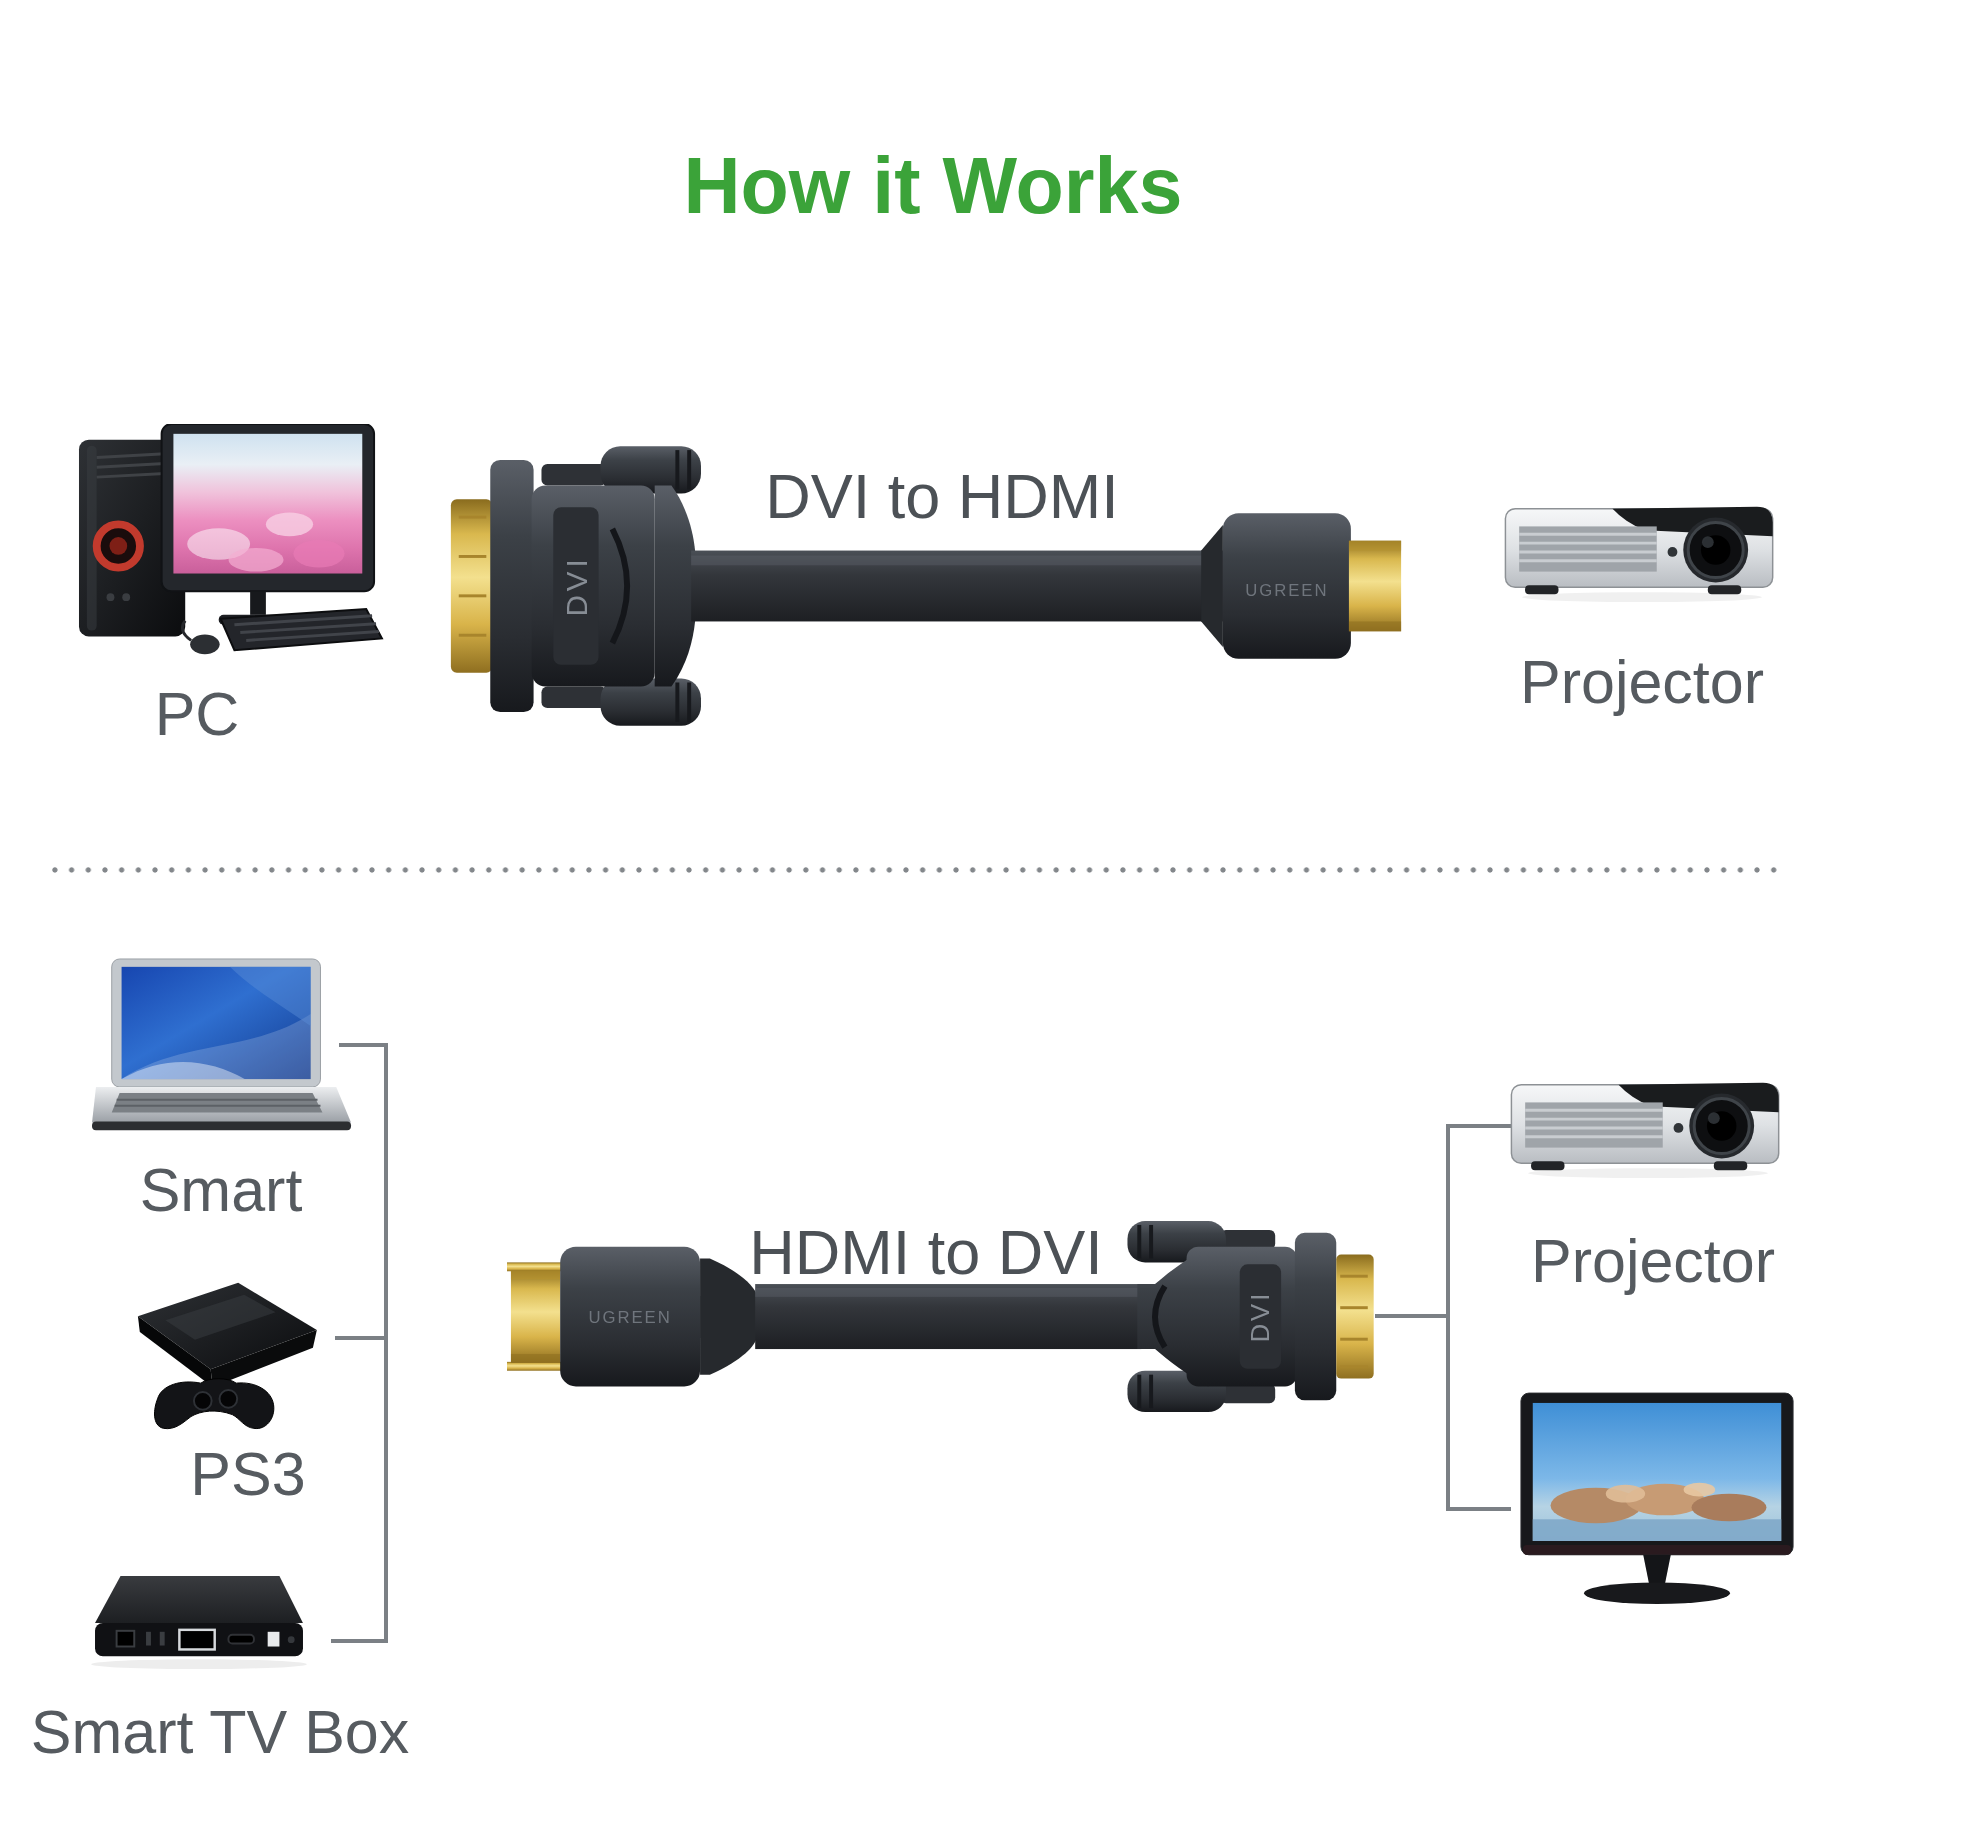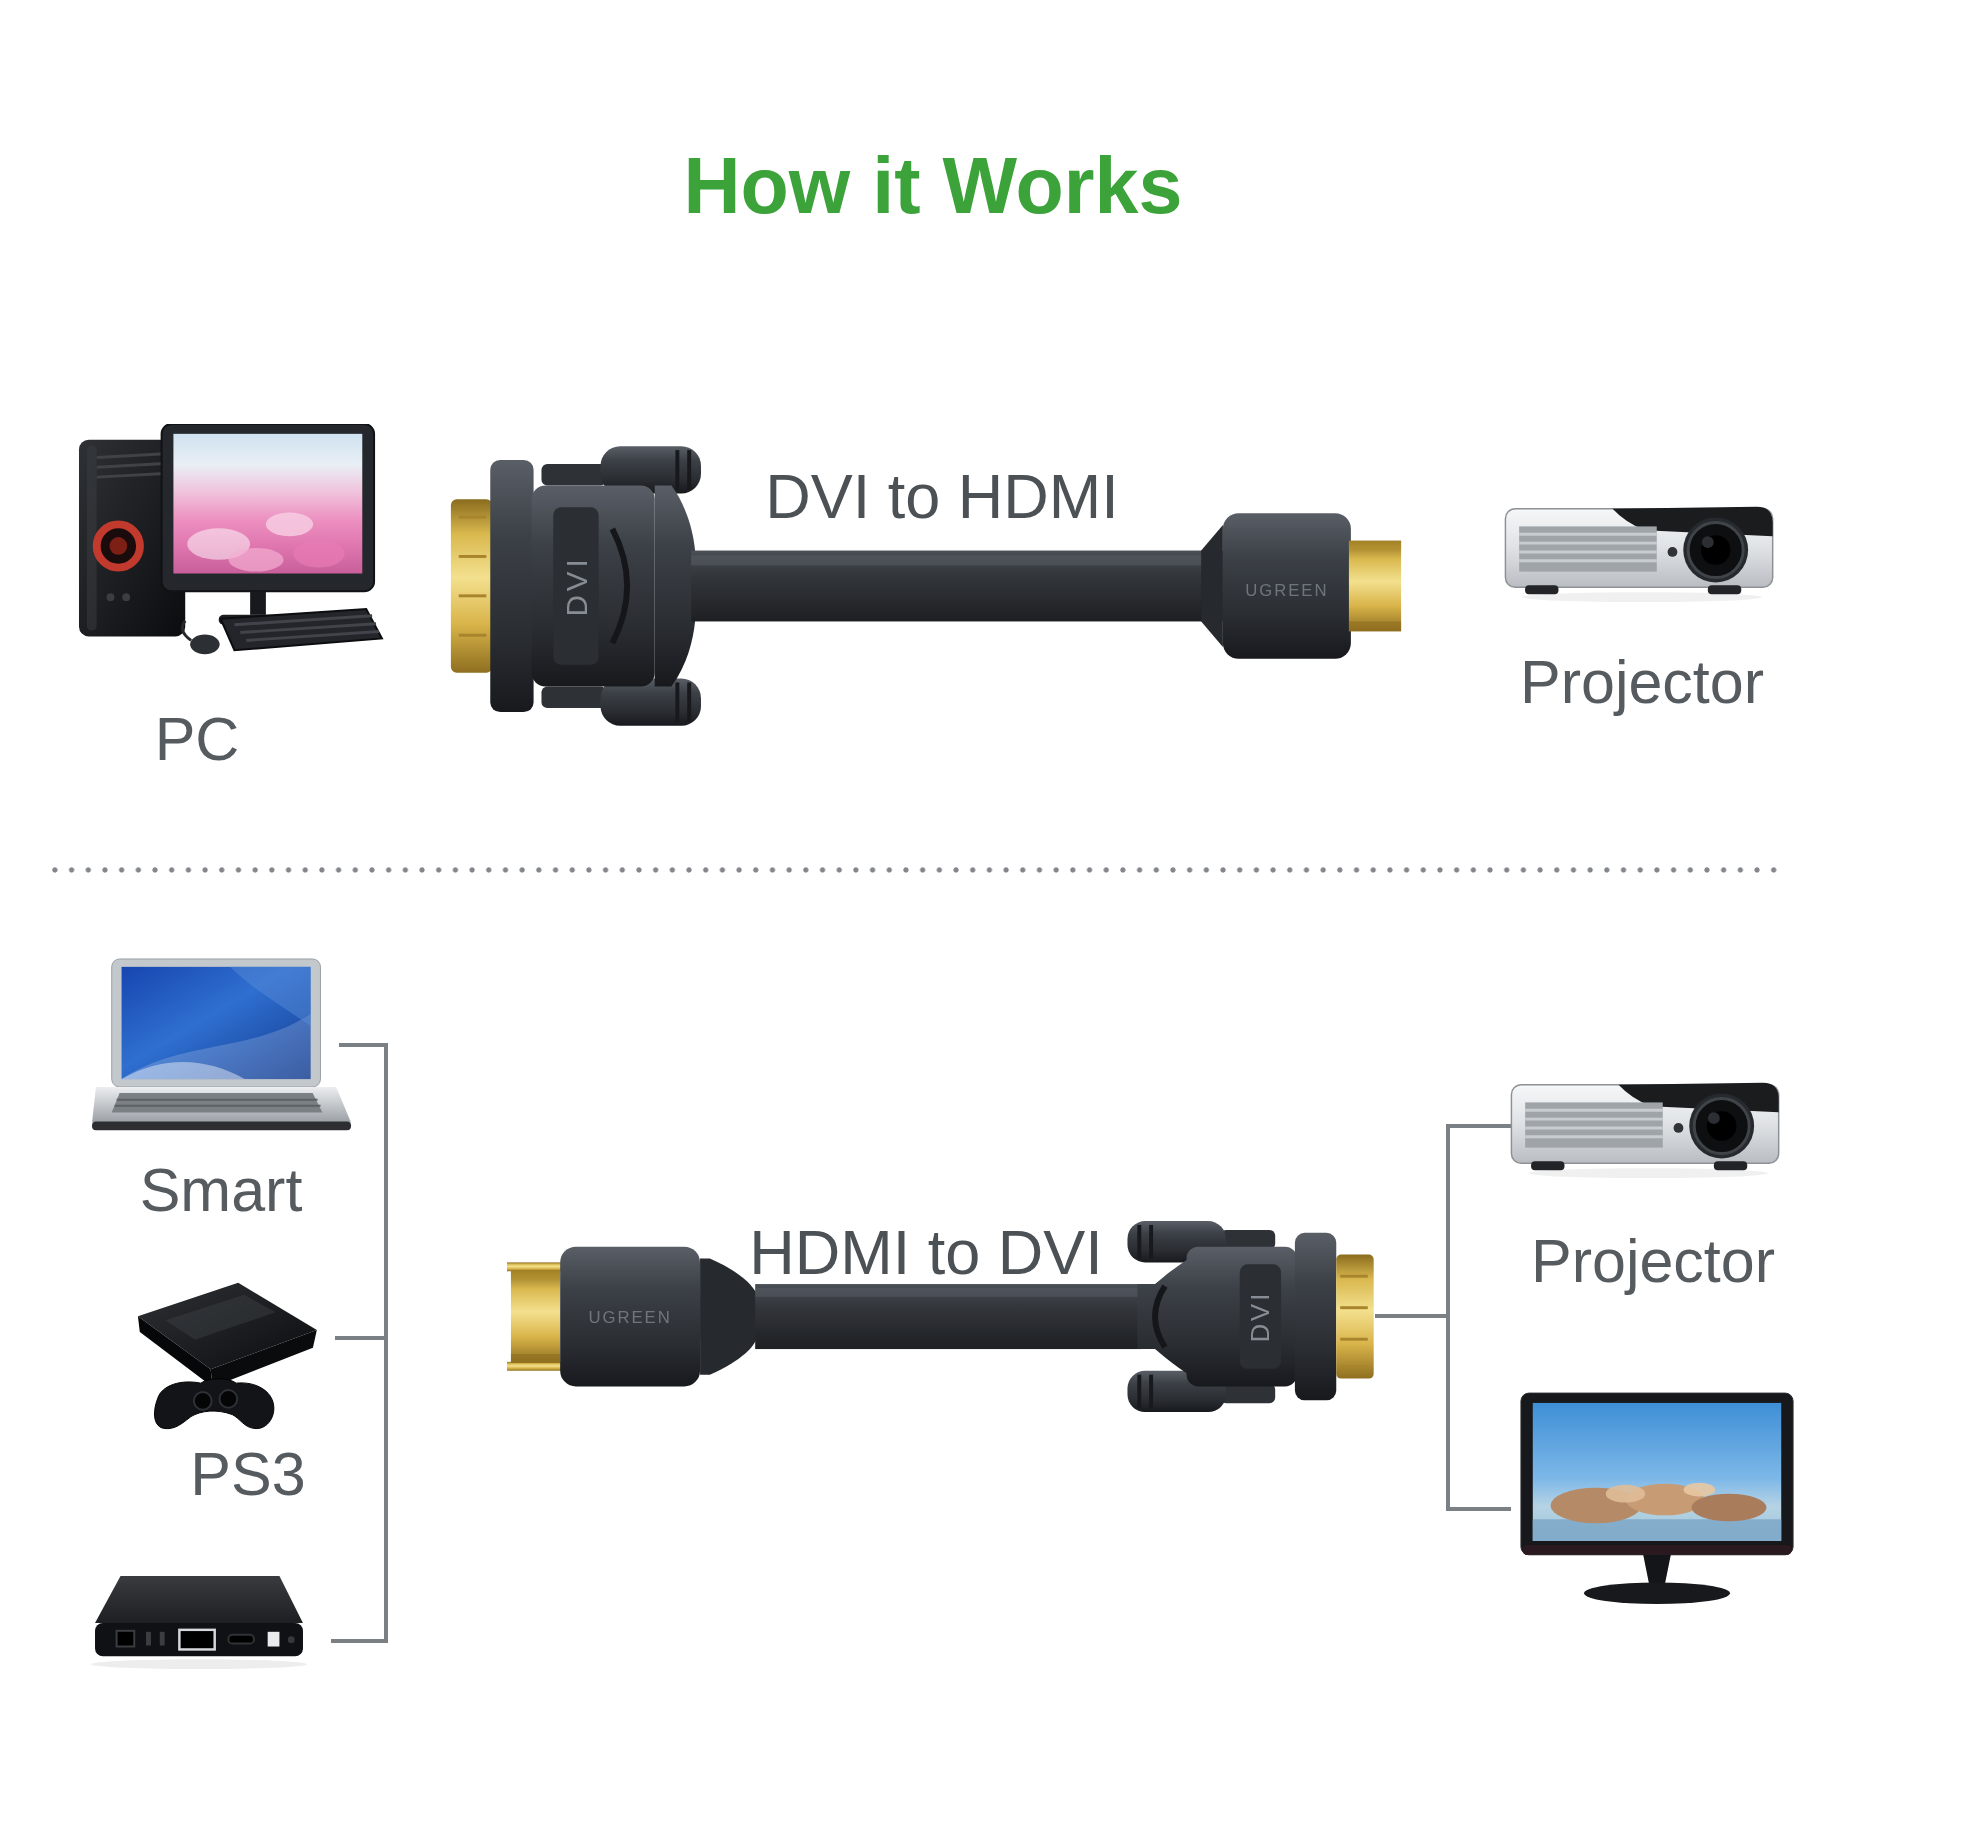--- a/index.html
+++ b/index.html
@@ -111,21 +111,21 @@
     <ellipse cx="188" cy="138" rx="28" ry="12" fill="#f3aed2" opacity="0.7"></ellipse>
     <rect x="182" y="170" width="16" height="24" fill="#17191c"></rect>
     <rect x="150" y="194" width="84" height="10" rx="5" fill="#1d1f23"></rect>
     <polygon points="152,198 300,188 316,218 166,230" fill="#23252a" stroke="#0c0d0f" stroke-width="2"></polygon>
     <line x1="166" y1="204" x2="306" y2="195" stroke="#41444a" stroke-width="3"></line>
     <line x1="172" y1="212" x2="310" y2="203" stroke="#41444a" stroke-width="3"></line>
     <line x1="178" y1="220" x2="313" y2="211" stroke="#41444a" stroke-width="3"></line>
     <ellipse cx="136" cy="224" rx="15" ry="10" fill="#2c2f33"></ellipse>
     <path d="M122,220 Q108,210 116,200" stroke="#26282c" stroke-width="3" fill="none"></path>
   </svg>
-  <div class="lbl" style="left:197px;top:709px">PC</div>
+  <div class="lbl" style="left:197px;top:684px">PC</div>
 
   <svg class="abs" style="left:443px;top:438px" width="965" height="296" viewBox="0 0 980 300">
     <g>
       <rect x="8" y="62" width="42" height="176" rx="6" fill="url(#g-gold)"></rect>
       <line x1="16" y1="80" x2="44" y2="80" stroke="#a8852c" stroke-width="3"></line>
       <line x1="16" y1="120" x2="44" y2="120" stroke="#a8852c" stroke-width="3"></line>
       <line x1="16" y1="160" x2="44" y2="160" stroke="#a8852c" stroke-width="3"></line>
       <line x1="16" y1="200" x2="44" y2="200" stroke="#a8852c" stroke-width="3"></line>
       <rect x="48" y="22" width="44" height="256" rx="10" fill="url(#g-dark)"></rect>
       <rect x="100" y="26" width="66" height="22" rx="6" fill="#2e3136"></rect>
@@ -208,20 +208,21 @@
     <polygon points="40,6 202,6 226,54 14,54" fill="url(#g-boxtop)"></polygon>
     <rect x="14" y="54" width="212" height="34" rx="8" fill="#101114"></rect>
     <rect x="36" y="62" width="18" height="16" fill="#000" stroke="#3a3d41" stroke-width="2"></rect>
     <rect x="66" y="63" width="5" height="14" fill="#3a3d41"></rect>
     <rect x="80" y="63" width="5" height="14" fill="#3a3d41"></rect>
     <rect x="100" y="61" width="36" height="20" fill="#000" stroke="#d7dadd" stroke-width="2.5"></rect>
     <rect x="150" y="66" width="26" height="9" rx="4" fill="#000" stroke="#303236" stroke-width="2"></rect>
     <rect x="190" y="63" width="12" height="15" fill="#e9ebed"></rect>
     <circle cx="214" cy="71" r="3.5" fill="#35383c"></circle>
   </svg>
+  <div class="lbl" style="left:220px;top:1702px">Smart TV Box</div>
 
   <div class="vline" style="left:384px;top:1043px;width:3.9px;height:600px"></div>
   <div class="hline" style="left:339px;top:1043px;width:47px;height:3.9px"></div>
   <div class="hline" style="left:335px;top:1336px;width:51px;height:3.9px"></div>
   <div class="hline" style="left:331px;top:1639px;width:55px;height:3.9px"></div>
 
   <svg class="abs" style="left:507px;top:1217px" width="911" height="207" viewBox="0 0 925 210">
     <g>
       <rect x="0" y="46" width="58" height="9" fill="url(#g-gold)"></rect>
       <rect x="0" y="147" width="58" height="9" fill="url(#g-gold)"></rect>

